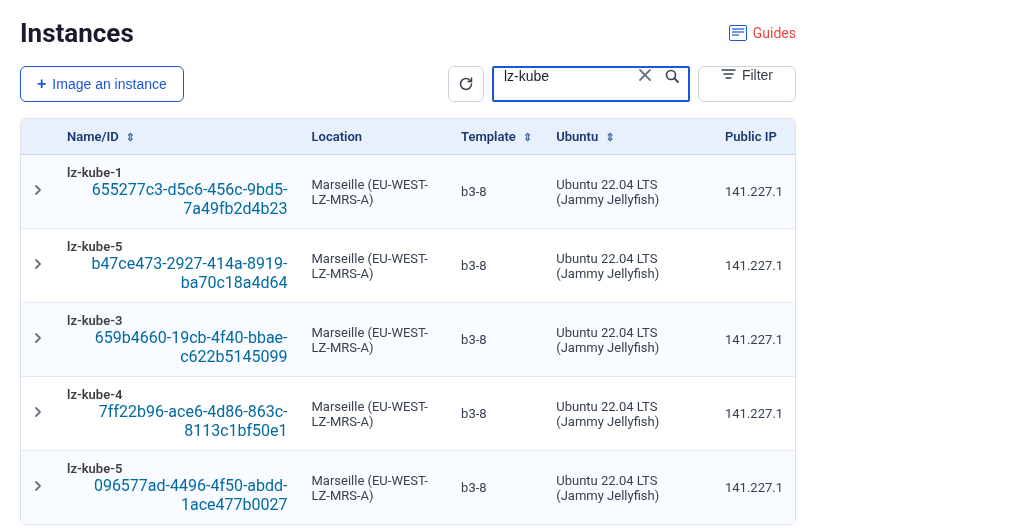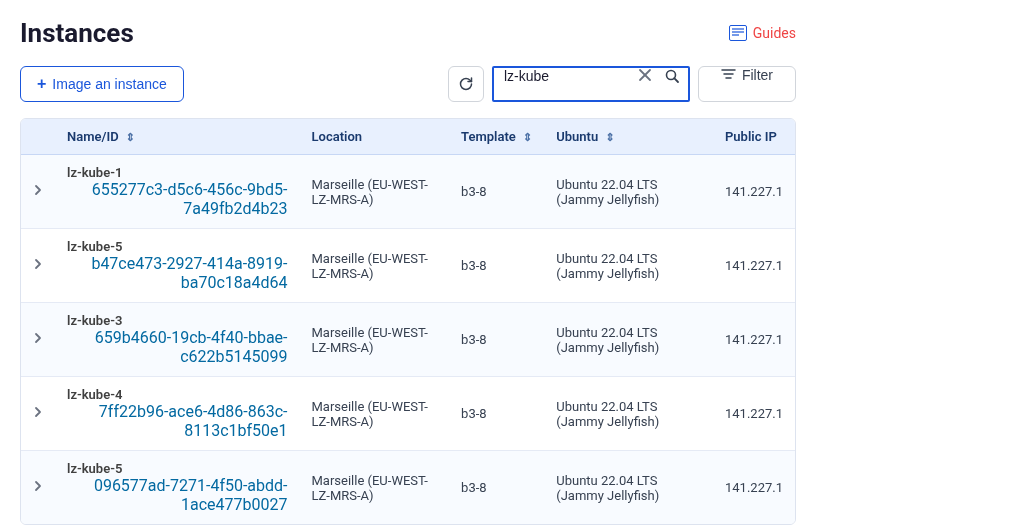--- a/index.html
+++ b/index.html
@@ -398,21 +398,21 @@
           <tr>
       <td class="expand-col">
         <button class="expand-btn">
           <svg width="10" height="12" viewBox="0 0 10 12">
             <polyline points="3,2 7,6 3,10" stroke="#6b7280" stroke-width="1.8" fill="none" stroke-linecap="round" stroke-linejoin="round"></polyline>
           </svg>
         </button>
       </td>
       <td>
         <span class="instance-name">lz-kube-5</span>
-        <span class="instance-id">096577ad-7271-4f50-abdd-1ace477b0027</span>
+        <span class="instance-id">096577ad-4496-4f50-abdd-1ace477b0027</span>
       </td>
       <td>Marseille (EU-WEST-LZ-MRS-A)</td>
       <td>b3-8</td>
       <td>Ubuntu 22.04 LTS (Jammy Jellyfish)</td>
       <td>141.227.1</td>
     </tr>
         </tbody>
     </table>
   </div>
 

